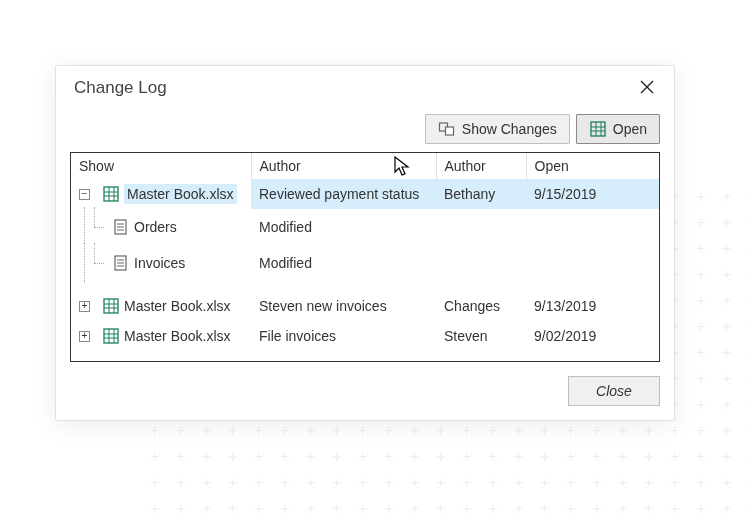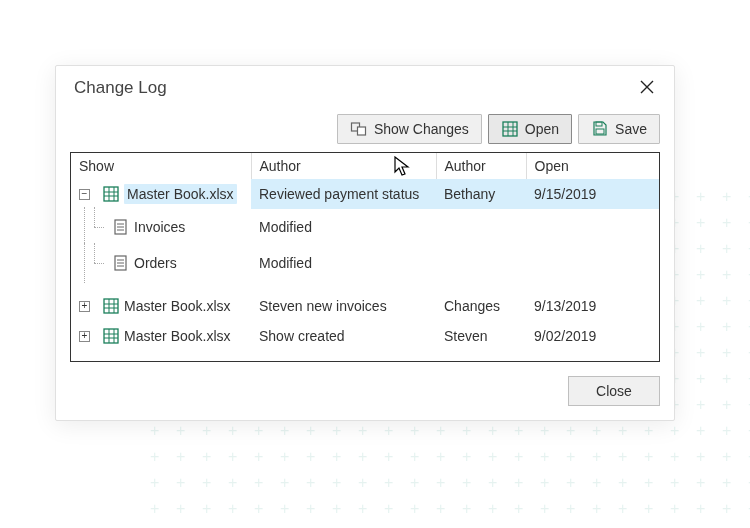--- a/index.html
+++ b/index.html
@@ -168,20 +168,21 @@
     padding: 14px 14px 14px 14px;
   }
   .btn-close {
     width: 92px;
     height: 30px;
     background:#f0f0f0;
     border:1px solid #bfbfbf;
     font-size:14px;
     color:#333;
     cursor:pointer;
+    font-style:italic;
   }
   
   .cursor {
     position:absolute;
     left: 394px;
     top: 156px;
     z-index:5;
     pointer-events:none;
   }
 </style>
@@ -552,30 +553,20 @@
         <svg width="18" height="18" viewBox="0 0 18 18">
           <rect x="2" y="2" width="14" height="14" fill="none" stroke="#1a7f5a" stroke-width="1.3"></rect>
           <line x1="2" y1="7" x2="16" y2="7" stroke="#1a7f5a" stroke-width="1"></line>
           <line x1="2" y1="11" x2="16" y2="11" stroke="#1a7f5a" stroke-width="1"></line>
           <line x1="7" y1="2" x2="7" y2="16" stroke="#1a7f5a" stroke-width="1"></line>
           <line x1="12" y1="2" x2="12" y2="16" stroke="#1a7f5a" stroke-width="1"></line>
         </svg>
       </span>
       <span>Open</span>
     </button>
-    <button class="btn">
-      <span class="icon-box">
-        <svg width="18" height="18" viewBox="0 0 18 18">
-          <path d="M3 2 h9 l3 3 v10 h-12 z" fill="none" stroke="#1a7f5a" stroke-width="1.2"></path>
-          <rect x="5" y="2" width="6" height="4" fill="none" stroke="#1a7f5a" stroke-width="1"></rect>
-          <rect x="5" y="9" width="8" height="5" fill="none" stroke="#1a7f5a" stroke-width="1"></rect>
-        </svg>
-      </span>
-      <span>Save</span>
-    </button>
   </div>
 
   <div class="grid-wrap">
     <table class="grid">
       <colgroup>
         <col class="col-name">
           <col class="col-comment">
           <col class="col-author">
           <col class="col-date">
       </colgroup>
@@ -608,51 +599,51 @@
           </td>
           <td>Reviewed payment status</td>
           <td>Bethany</td>
           <td>9/15/2019</td>
         </tr>
 
         <tr>
           <td>
             <div class="name-cell">
               <span class="tree-line"></span>
+              <span class="tree-elbow last"></span>
+              <span class="icon-box">
+                <svg width="18" height="18" viewBox="0 0 18 18">
+                    <rect x="3" y="2" width="11" height="14" fill="none" stroke="#666" stroke-width="1.2"></rect>
+                    <line x1="5" y1="6" x2="12" y2="6" stroke="#666"></line>
+                    <line x1="5" y1="9" x2="12" y2="9" stroke="#666"></line>
+                    <line x1="5" y1="12" x2="12" y2="12" stroke="#666"></line>
+                  </svg>
+              </span>
+              <span class="name-text">Orders</span>
+            </div>
+          </td>
+          <td>Modified</td>
+          <td></td>
+            <td></td>
+        </tr>
+
+        <tr>
+          <td>
+            <div class="name-cell">
+              <span class="tree-line"></span>
               <span class="tree-elbow"></span>
               <span class="icon-box">
                 <svg width="18" height="18" viewBox="0 0 18 18">
                     <rect x="3" y="2" width="11" height="14" fill="none" stroke="#666" stroke-width="1.2"></rect>
                     <line x1="5" y1="6" x2="12" y2="6" stroke="#666"></line>
                     <line x1="5" y1="9" x2="12" y2="9" stroke="#666"></line>
                     <line x1="5" y1="12" x2="12" y2="12" stroke="#666"></line>
                   </svg>
               </span>
               <span class="name-text">Invoices</span>
-            </div>
-          </td>
-          <td>Modified</td>
-          <td></td>
-            <td></td>
-        </tr>
-
-        <tr>
-          <td>
-            <div class="name-cell">
-              <span class="tree-line"></span>
-              <span class="tree-elbow last"></span>
-              <span class="icon-box">
-                <svg width="18" height="18" viewBox="0 0 18 18">
-                    <rect x="3" y="2" width="11" height="14" fill="none" stroke="#666" stroke-width="1.2"></rect>
-                    <line x1="5" y1="6" x2="12" y2="6" stroke="#666"></line>
-                    <line x1="5" y1="9" x2="12" y2="9" stroke="#666"></line>
-                    <line x1="5" y1="12" x2="12" y2="12" stroke="#666"></line>
-                  </svg>
-              </span>
-              <span class="name-text">Orders</span>
             </div>
           </td>
           <td>Modified</td>
           <td></td>
             <td></td>
         </tr>
         <tr class="spacer">
             <td colspan="4"></td>
           </tr>
 
@@ -688,21 +679,21 @@
                     <rect x="2" y="2" width="14" height="14" fill="none" stroke="#1a7f5a" stroke-width="1.3"></rect>
                     <line x1="2" y1="7" x2="16" y2="7" stroke="#1a7f5a"></line>
                     <line x1="2" y1="11" x2="16" y2="11" stroke="#1a7f5a"></line>
                     <line x1="7" y1="2" x2="7" y2="16" stroke="#1a7f5a"></line>
                     <line x1="12" y1="2" x2="12" y2="16" stroke="#1a7f5a"></line>
                   </svg>
               </span>
               <span class="name-text">Master Book.xlsx</span>
             </div>
           </td>
-          <td>Show created</td>
+          <td>File invoices</td>
           <td>Steven</td>
           <td>9/02/2019</td>
         </tr>
         <tr class="spacer">
             <td colspan="4"></td>
           </tr>
       </tbody>
     </table>
   </div>
 

